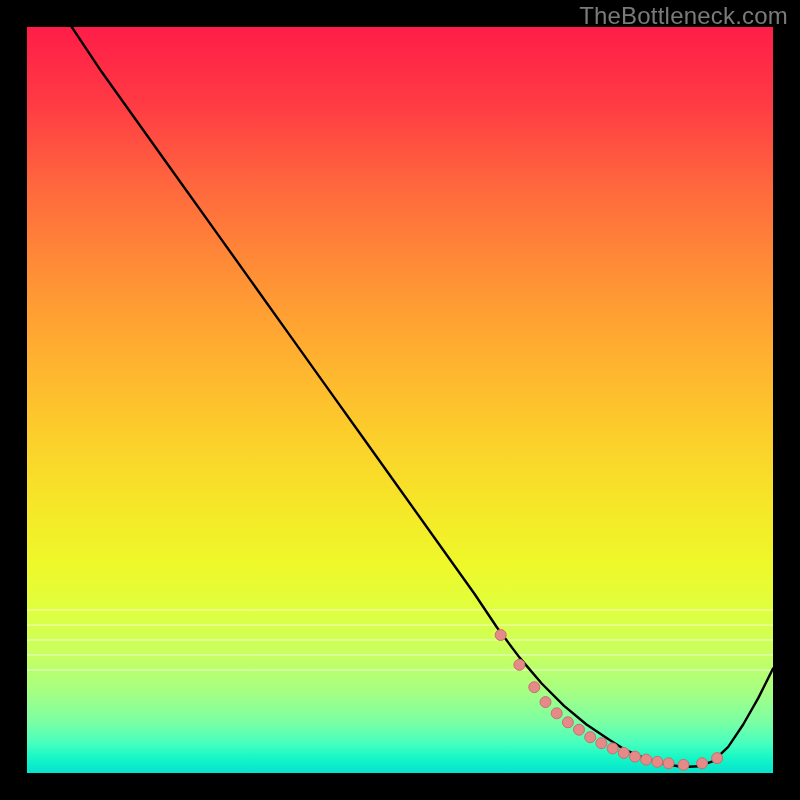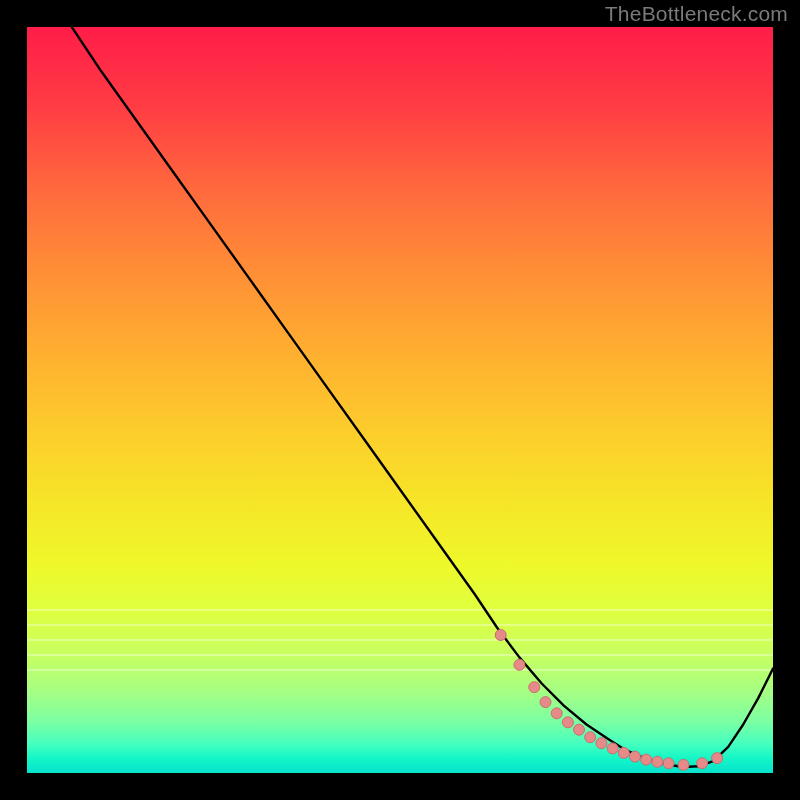--- a/index.html
+++ b/index.html
@@ -54,21 +54,21 @@
     left: 0;
     width: 100%;
     height: 2px;
     background: rgba(255,255,255,0.35);
   }
   .watermark {
     position: absolute;
     top: 2px;
     right: 12px;
     color: #7a7a7a;
-    font-size: 21px;
+    font-size: 24px;
     letter-spacing: 0.2px;
     font-weight: 500;
   }
   svg.curve {
     position: absolute;
     inset: 0;
   }
 </style>
 </head>
 <body>

